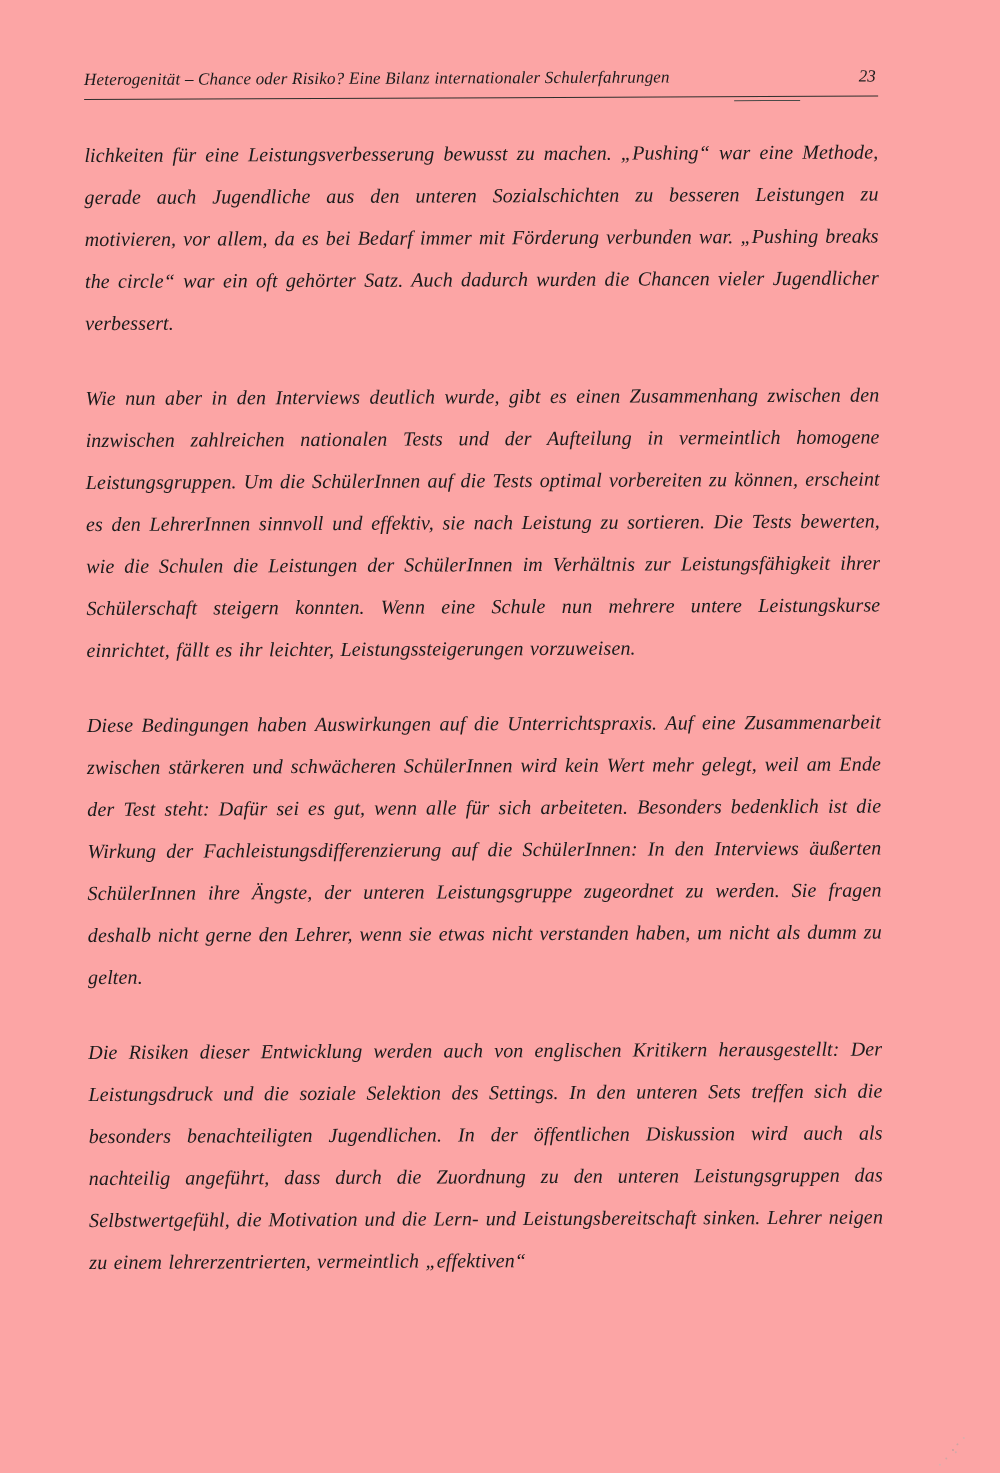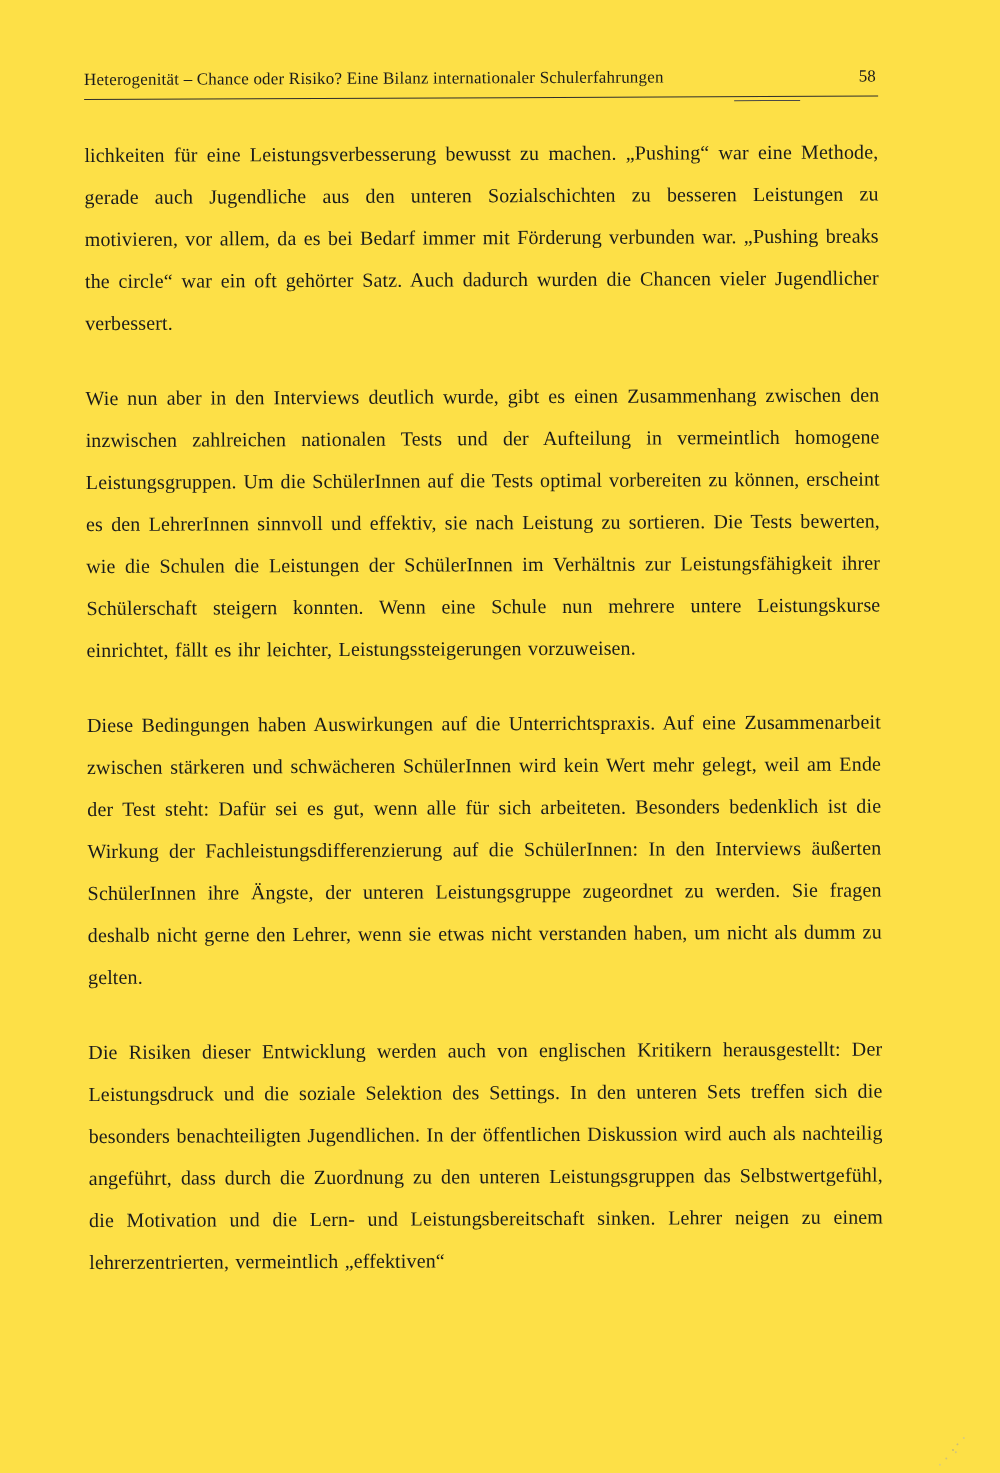--- a/index.html
+++ b/index.html
@@ -5,25 +5,26 @@
   html, body {
     margin: 0;
     padding: 0;
     background: #e9e9e7;
   }
   .page {
     position: relative;
     width: 1000px;
     height: 1473px;
     margin: 0 auto;
-    background: #fde047;
+    background: #fca5a5;
     color: #1b1b1b;
     font-family: "Liberation Serif", serif;
     overflow: hidden;
     box-sizing: border-box;
+    font-style: italic;
   }
   .content {
     position: absolute;
     left: 84px;
     top: 70px;
     width: 794px;
     transform: rotate(-0.25deg);
     transform-origin: top left;
   }
   .running-head {
@@ -82,21 +83,21 @@
   }
 </style>
 </head>
 <body>
 
 <div class="page">
   <div class="content">
 
     <div class="running-head">
       <span class="head-title">Heterogenität – Chance oder Risiko? Eine Bilanz internationaler Schulerfahrungen</span>
-      <span class="head-page">58</span>
+      <span class="head-page">23</span>
     </div>
     <div class="head-rule-secondary"></div>
 
     <div class="paragraphs">
       <p>lichkeiten für eine Leistungsverbesserung bewusst zu machen. „Pushing“ war eine Methode, gerade auch Jugendliche aus den unteren Sozialschichten zu besseren Leistungen zu motivieren, vor allem, da es bei Bedarf immer mit Förderung verbunden war. „Pushing breaks the circle“ war ein oft gehörter Satz. Auch dadurch wurden die Chancen vieler Jugendlicher verbessert.</p>
       <p>Wie nun aber in den Interviews deutlich wurde, gibt es einen Zusammenhang zwischen den inzwischen zahlreichen nationalen Tests und der Aufteilung in vermeintlich homogene Leistungsgruppen. Um die SchülerInnen auf die Tests optimal vorbereiten zu können, erscheint es den LehrerInnen sinnvoll und effektiv, sie nach Leistung zu sortieren. Die Tests bewerten, wie die Schulen die Leistungen der SchülerInnen im Verhältnis zur Leistungsfähigkeit ihrer Schülerschaft steigern konnten. Wenn eine Schule nun mehrere untere Leistungskurse einrichtet, fällt es ihr leichter, Leistungssteigerungen vorzuweisen.</p>
       <p>Diese Bedingungen haben Auswirkungen auf die Unterrichtspraxis. Auf eine Zusammenarbeit zwischen stärkeren und schwächeren SchülerInnen wird kein Wert mehr gelegt, weil am Ende der Test steht: Dafür sei es gut, wenn alle für sich arbeiteten. Besonders bedenklich ist die Wirkung der Fachleistungsdifferenzierung auf die SchülerInnen: In den Interviews äußerten SchülerInnen ihre Ängste, der unteren Leistungsgruppe zugeordnet zu werden. Sie fragen deshalb nicht gerne den Lehrer, wenn sie etwas nicht verstanden haben, um nicht als dumm zu gelten.</p>
       <p>Die Risiken dieser Entwicklung werden auch von englischen Kritikern herausgestellt: Der Leistungsdruck und die soziale Selektion des Settings. In den unteren Sets treffen sich die besonders benachteiligten Jugendlichen. In der öffentlichen Diskussion wird auch als nachteilig angeführt, dass durch die Zuordnung zu den unteren Leistungsgruppen das Selbstwertgefühl, die Motivation und die Lern- und Leistungsbereitschaft sinken. Lehrer neigen zu einem lehrerzentrierten, vermeintlich „effektiven“</p>
     </div>
 

